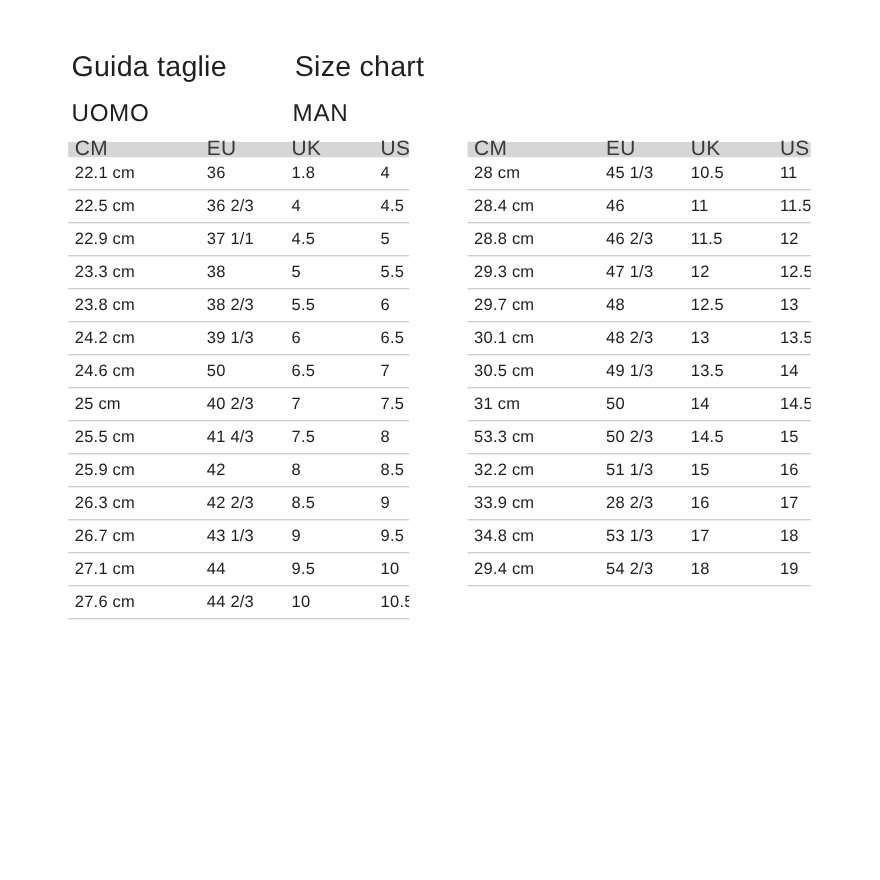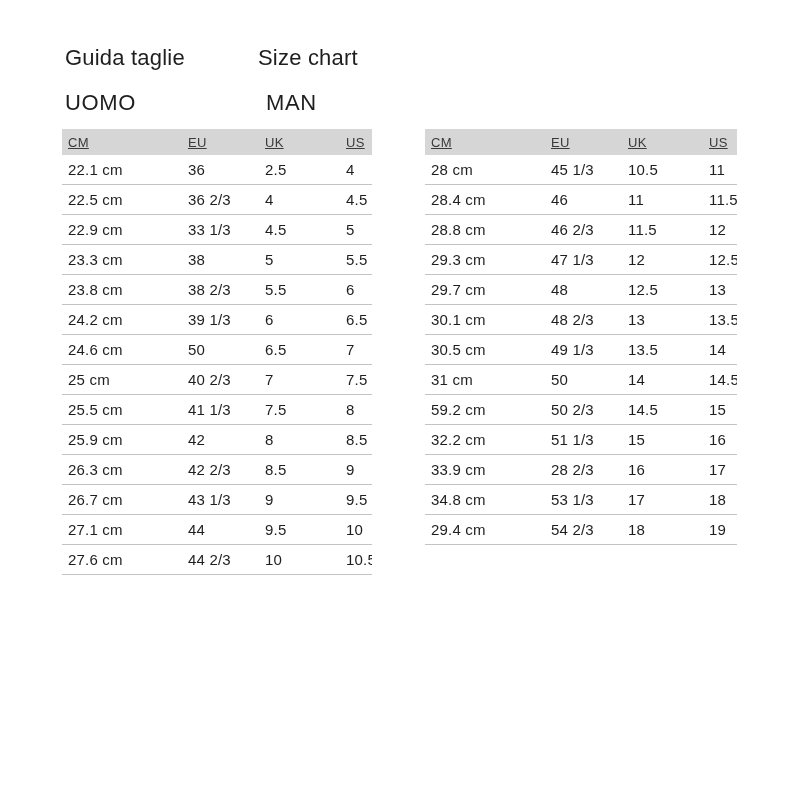--- a/index.html
+++ b/index.html
@@ -11,21 +11,21 @@
     height: 800px;
     position: relative;
     overflow: hidden;
     background: var(--bg, #ffffff);
     font-family: "Liberation Sans", sans-serif;
     color: var(--text, #1e1e1e);
   }
   .page-title {
     position: absolute;
     top: 45px;
-    font-size: 22px;
+    font-size: 26px;
     font-weight: normal;
     letter-spacing: 0.2px;
     color: var(--text, #1e1e1e);
     white-space: nowrap;
   }
   .page-sub {
     position: absolute;
     top: 90px;
     font-size: 22px;
     font-weight: normal;
@@ -33,27 +33,26 @@
     color: var(--text, #1e1e1e);
     white-space: nowrap;
   }
   .size-table {
     position: absolute;
     top: 129px;
   }
   .t-header {
     display: grid;
     grid-template-columns: 126px 77px 81px 1fr;
-    height: 26px;
+    height: 14px;
     align-items: center;
     background: var(--header-bg, #d6d6d6);
-    font-size: 13px;
+    font-size: 19px;
     color: var(--header-text, #3a3a3a);
     letter-spacing: 0.3px;
-    text-decoration: underline;
   }
   .t-row {
     display: grid;
     grid-template-columns: 126px 77px 81px 1fr;
     height: 29px;
     align-items: center;
     border-bottom: 1px solid var(--row-line, #c3c3c3);
     font-size: 15px;
     color: var(--text, #1e1e1e);
     letter-spacing: 0.2px;
@@ -66,48 +65,48 @@
     padding-left: 6px;
   }
 </style>
 </head>
 <body>
 
 <div>
 
   <div class="page-title" style="left:65px">Guida taglie</div>
 
-  <div class="page-title" style="left:258px">Size chart</div>
+  <div class="page-title" style="left:268px">Size chart</div>
 
   <div class="page-sub" style="left:65px">UOMO</div>
 
   <div class="page-sub" style="left:266px">MAN</div>
 
   <div class="size-table" style="left:62px; width:310px">
       <div class="t-header">
         <div class="cell">CM</div>
         <div class="cell">EU</div>
         <div class="cell">UK</div>
         <div class="cell">US</div>
       </div>
       <div class="t-row">
         <div class="cell">22.1 cm</div>
         <div class="cell">36</div>
-        <div class="cell">2.5</div>
+        <div class="cell">1.8</div>
         <div class="cell">4</div>
       </div>
       <div class="t-row">
         <div class="cell">22.5 cm</div>
         <div class="cell">36 2/3</div>
         <div class="cell">4</div>
         <div class="cell">4.5</div>
       </div>
       <div class="t-row">
         <div class="cell">22.9 cm</div>
-        <div class="cell">33 1/3</div>
+        <div class="cell">37 1/1</div>
         <div class="cell">4.5</div>
         <div class="cell">5</div>
       </div>
       <div class="t-row">
         <div class="cell">23.3 cm</div>
         <div class="cell">38</div>
         <div class="cell">5</div>
         <div class="cell">5.5</div>
       </div>
       <div class="t-row">
@@ -129,21 +128,21 @@
         <div class="cell">7</div>
       </div>
       <div class="t-row">
         <div class="cell">25 cm</div>
         <div class="cell">40 2/3</div>
         <div class="cell">7</div>
         <div class="cell">7.5</div>
       </div>
       <div class="t-row">
         <div class="cell">25.5 cm</div>
-        <div class="cell">41 1/3</div>
+        <div class="cell">41 4/3</div>
         <div class="cell">7.5</div>
         <div class="cell">8</div>
       </div>
       <div class="t-row">
         <div class="cell">25.9 cm</div>
         <div class="cell">42</div>
         <div class="cell">8</div>
         <div class="cell">8.5</div>
       </div>
       <div class="t-row">
@@ -221,21 +220,21 @@
         <div class="cell">13.5</div>
         <div class="cell">14</div>
       </div>
       <div class="t-row">
         <div class="cell">31 cm</div>
         <div class="cell">50</div>
         <div class="cell">14</div>
         <div class="cell">14.5</div>
       </div>
       <div class="t-row">
-        <div class="cell">59.2 cm</div>
+        <div class="cell">53.3 cm</div>
         <div class="cell">50 2/3</div>
         <div class="cell">14.5</div>
         <div class="cell">15</div>
       </div>
       <div class="t-row">
         <div class="cell">32.2 cm</div>
         <div class="cell">51 1/3</div>
         <div class="cell">15</div>
         <div class="cell">16</div>
       </div>

